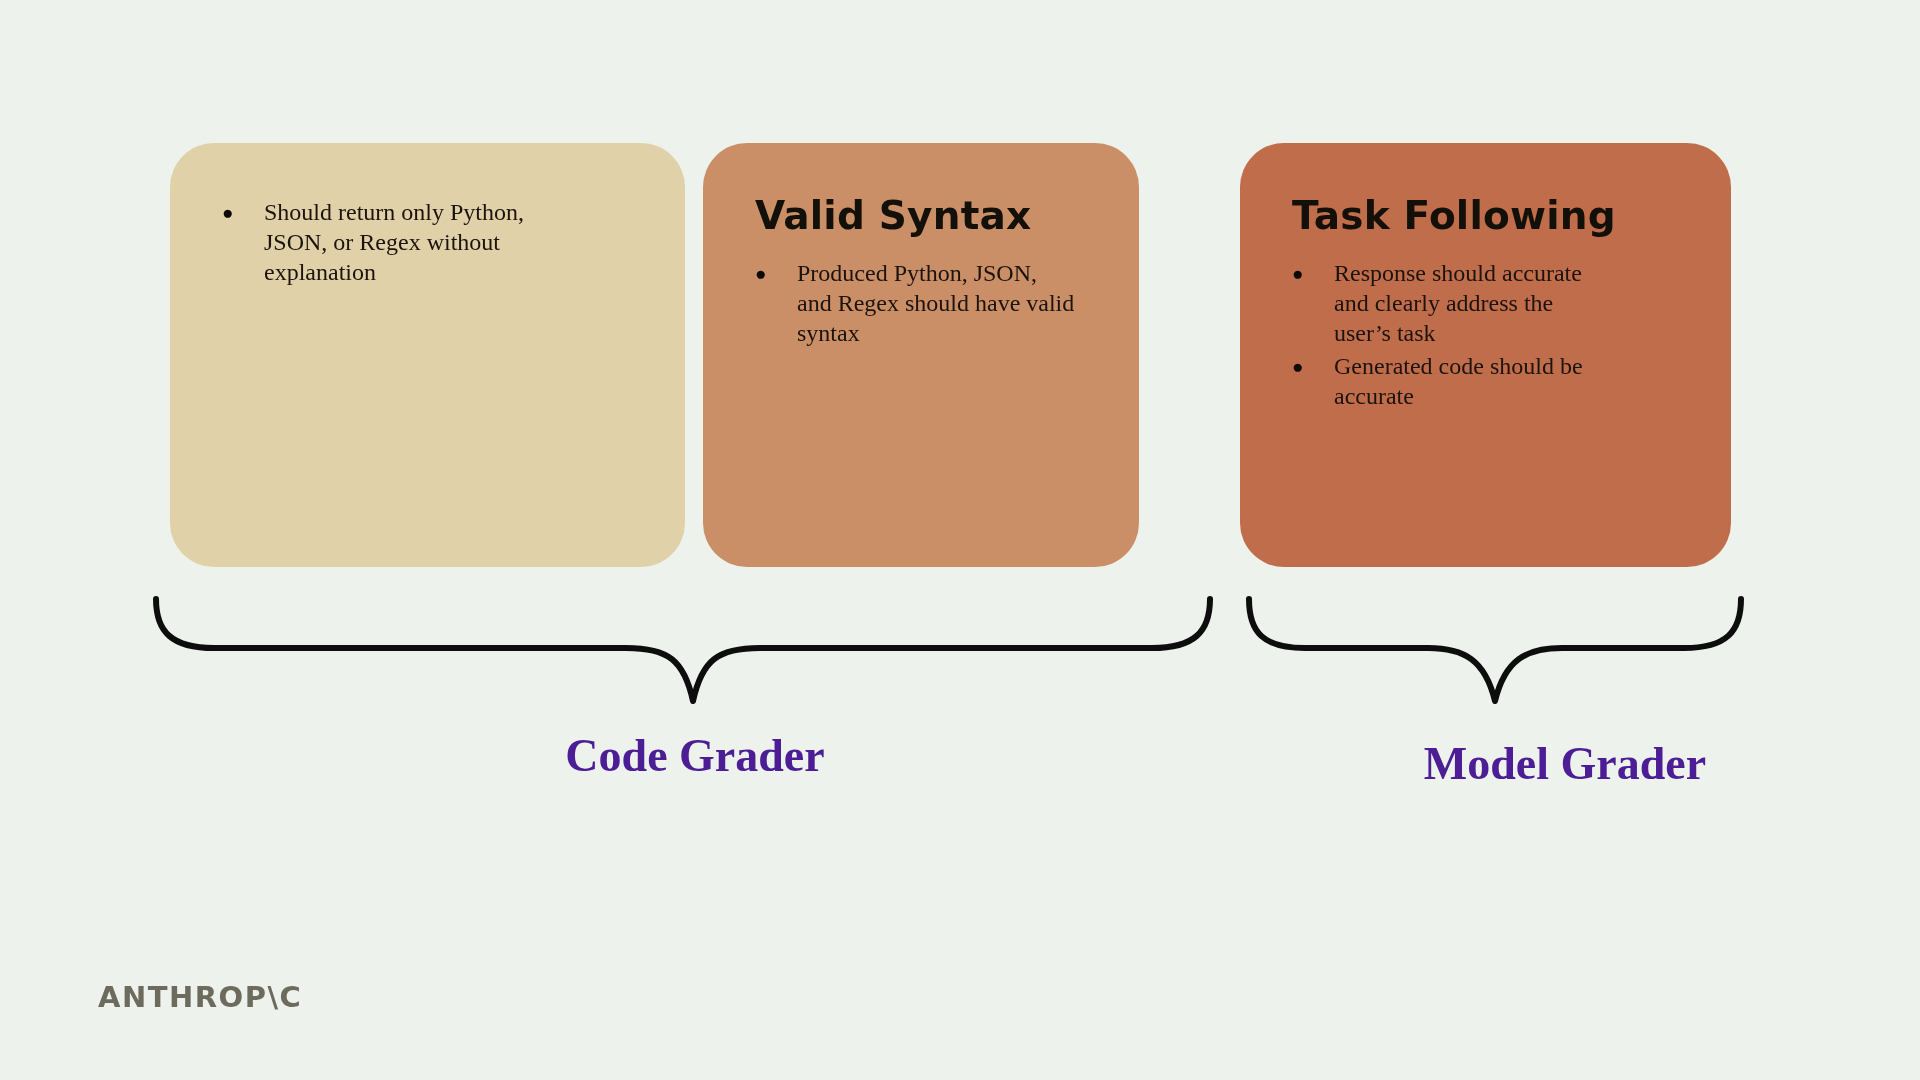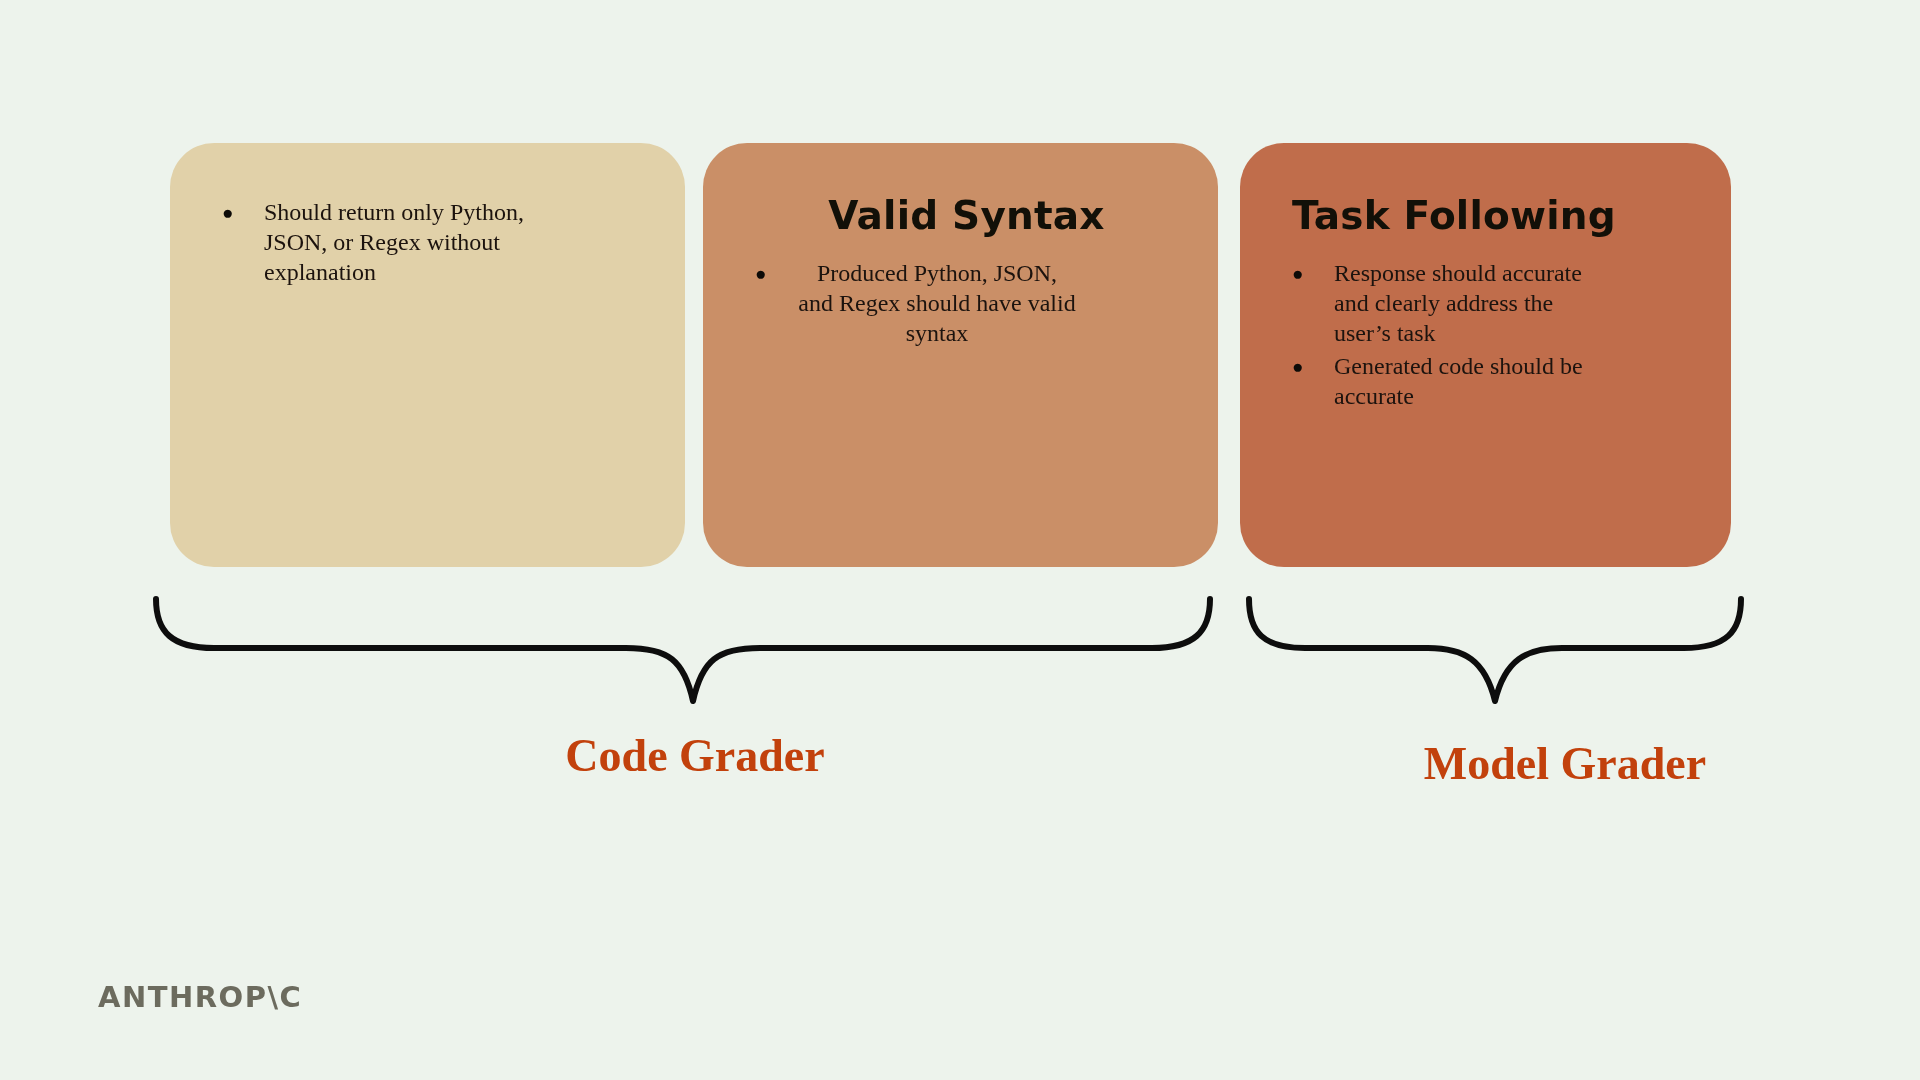--- a/index.html
+++ b/index.html
@@ -9,21 +9,21 @@
   *{margin:0;padding:0;box-sizing:border-box;}
   html,body{width:1920px;height:1080px;overflow:hidden;}
   body{background:var(--bg);font-family:"Liberation Serif",serif;}
   .stage{position:relative;width:1920px;height:1080px;background:var(--bg);}
 
   .card{
     position:absolute;top:143px;height:424px;border-radius:44px;
     padding:50px 40px 0 52px;color:var(--text);
   }
   .card.c1{left:170px;width:515px;background:var(--card1);}
-  .card.c2{left:703px;width:515px;background:var(--card2);text-align:center;}
+  .card.c2{left:703px;width:436px;background:var(--card2);}
   .card.c3{left:1240px;width:491px;background:var(--card3);}
 
   .card h2{
     font-family:"DejaVu Sans",sans-serif;font-weight:700;
     font-size:39px;letter-spacing:.2px;color:#121008;margin-bottom:20px;
   }
   ul.bullets{list-style:none;margin-top:4px;}
   ul.bullets li{
     position:relative;padding-left:42px;font-size:24px;line-height:1.26;
     color:#1c130e;max-width:360px;margin-bottom:2px;
@@ -32,21 +32,21 @@
   .card.c1 ul.bullets li, .card.c2 ul.bullets li{max-width:322px;}
   ul.bullets li::before{
     content:"●";position:absolute;left:0;top:4px;font-size:19px;color:#0d0b08;
   }
 
   svg.braces{position:absolute;left:0;top:0;width:1920px;height:1080px;pointer-events:none;}
   svg.braces path{fill:none;stroke:var(--brace);stroke-width:6;stroke-linecap:round;stroke-linejoin:round;}
 
   .glabel{
     position:absolute;top:729px;width:490px;text-align:center;
-    font-family:"Liberation Serif",serif;font-weight:700;font-size:46px;color:#c2410c;
+    font-family:"Liberation Serif",serif;font-weight:700;font-size:46px;color:#4c1d95;
   }
   .glabel.g1{left:450px;}
   .glabel.g2{left:1320px;margin-top:8px;}
 
   .logo{
     position:absolute;left:98px;top:980px;
     font-family:"DejaVu Sans",sans-serif;font-weight:700;
     font-size:29px;letter-spacing:1.5px;color:var(--logo);
   }
 </style>

